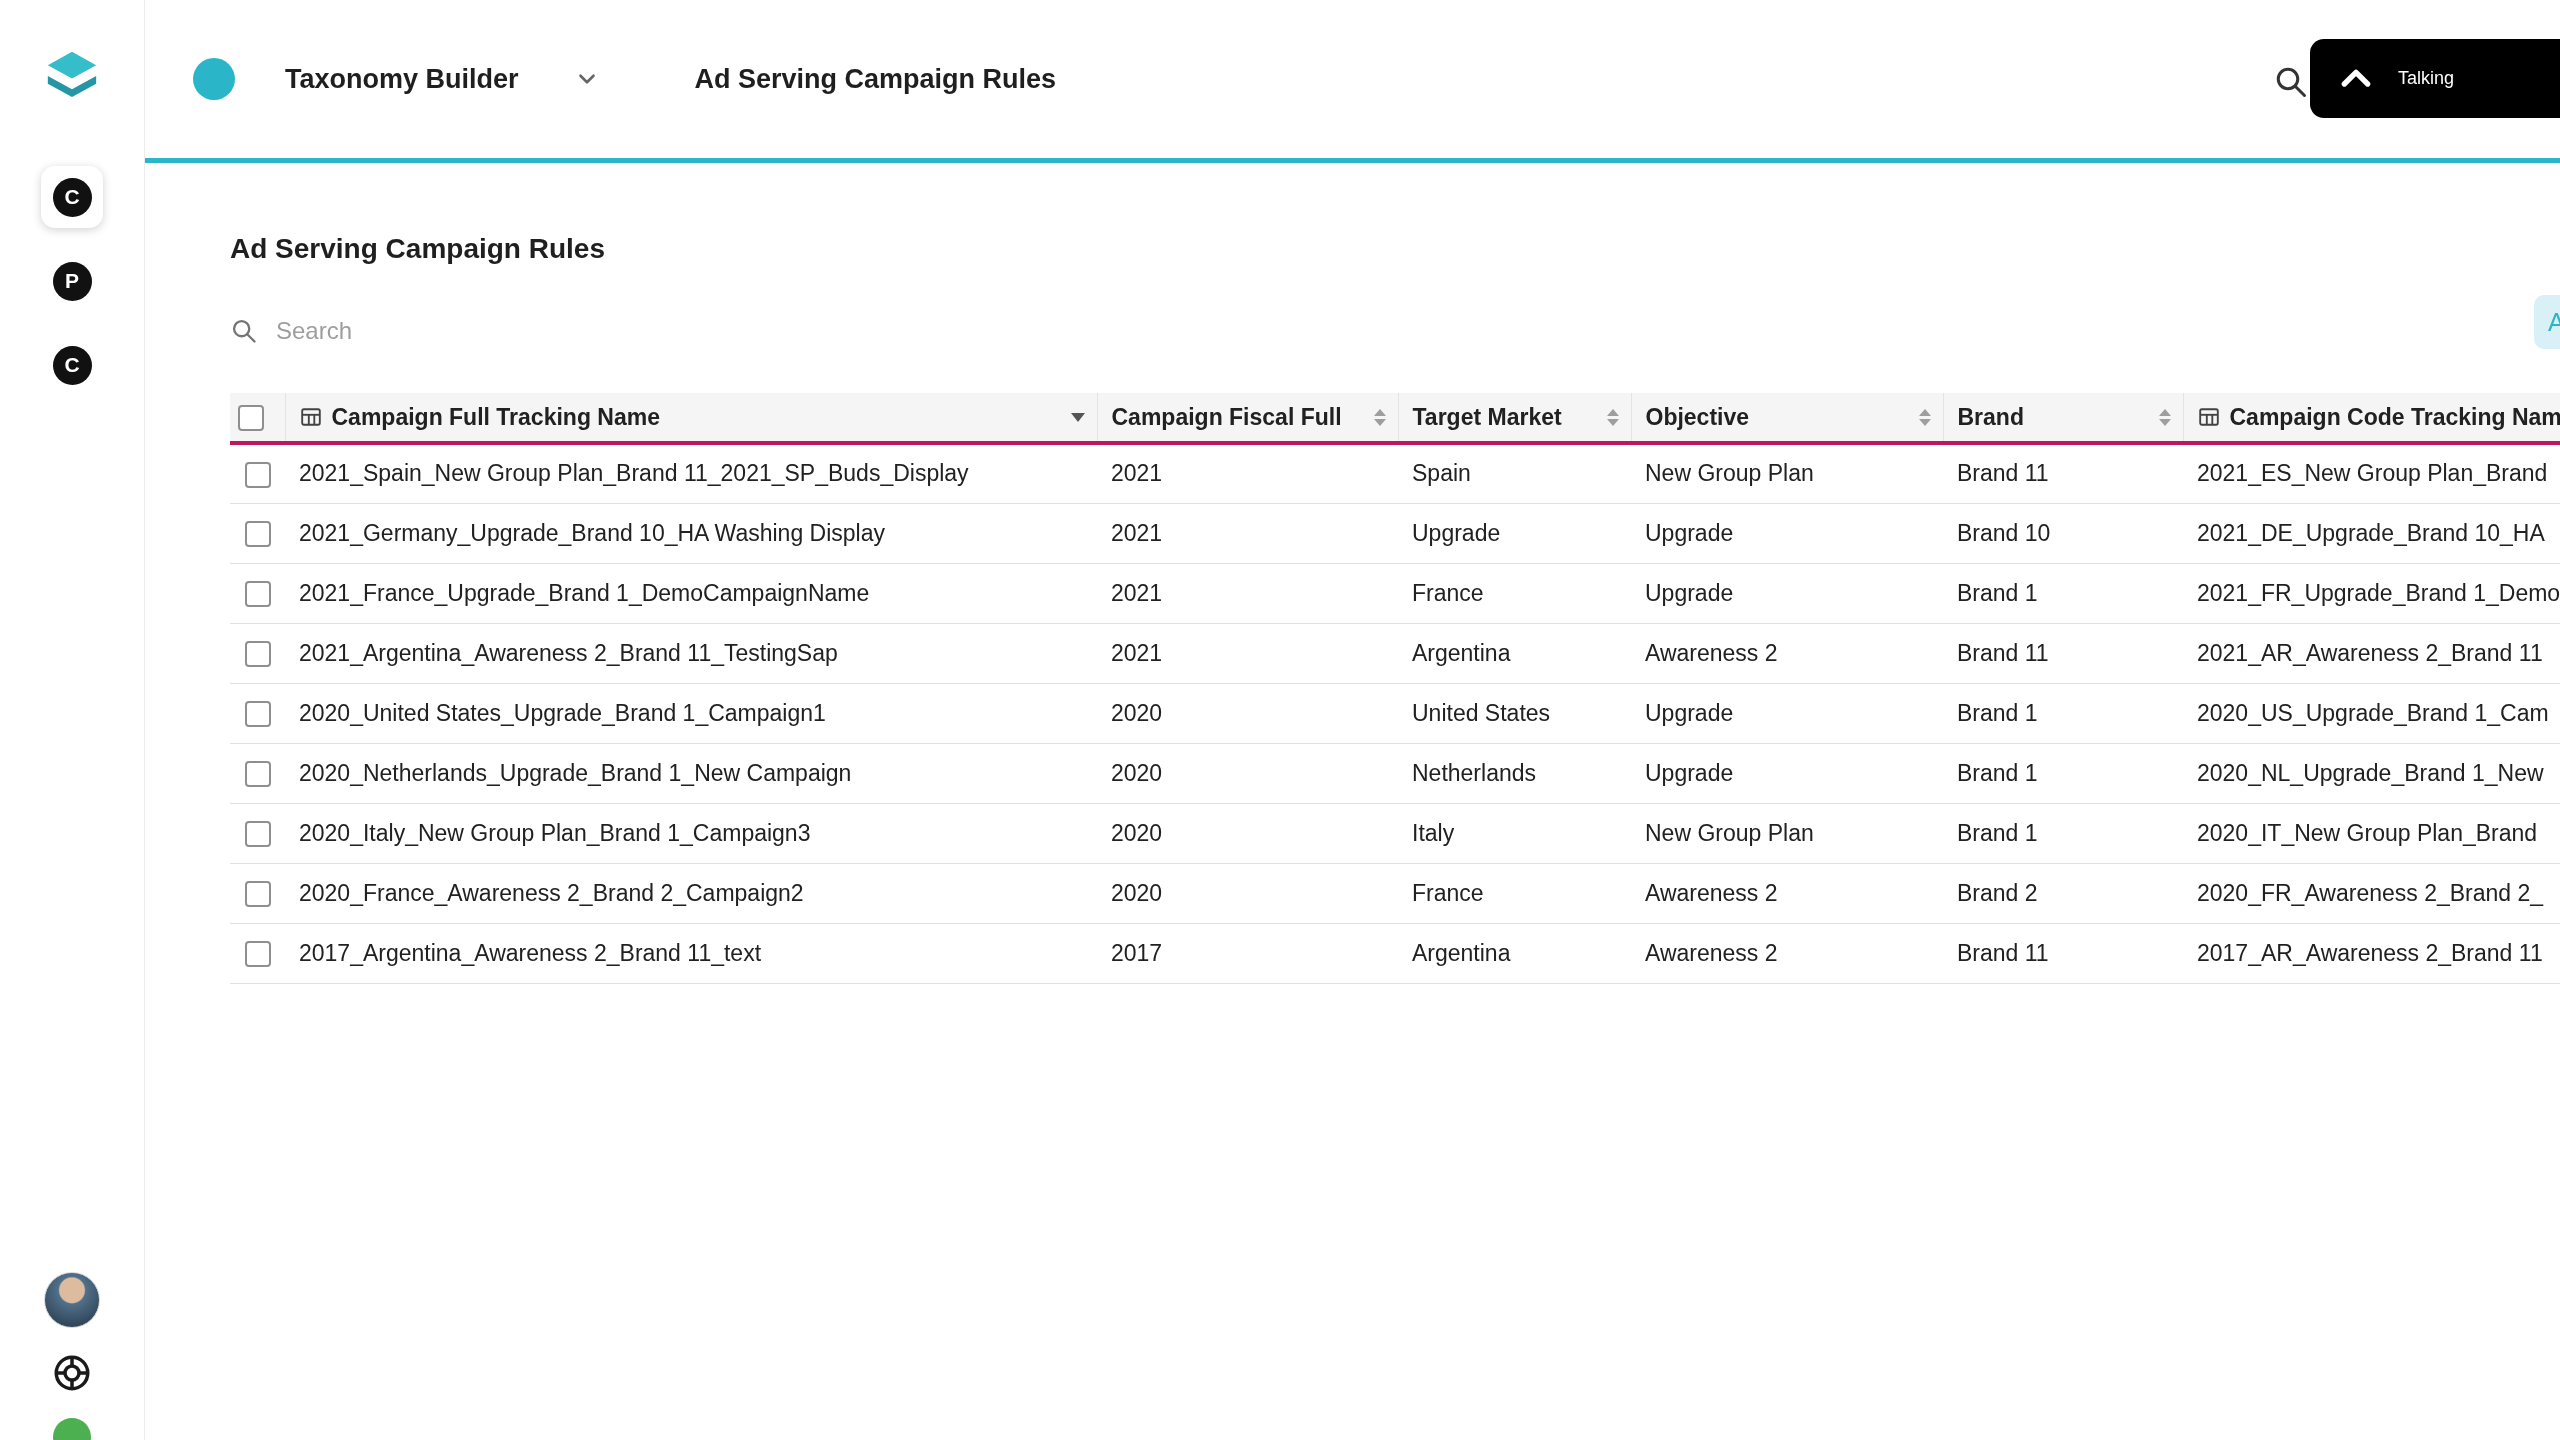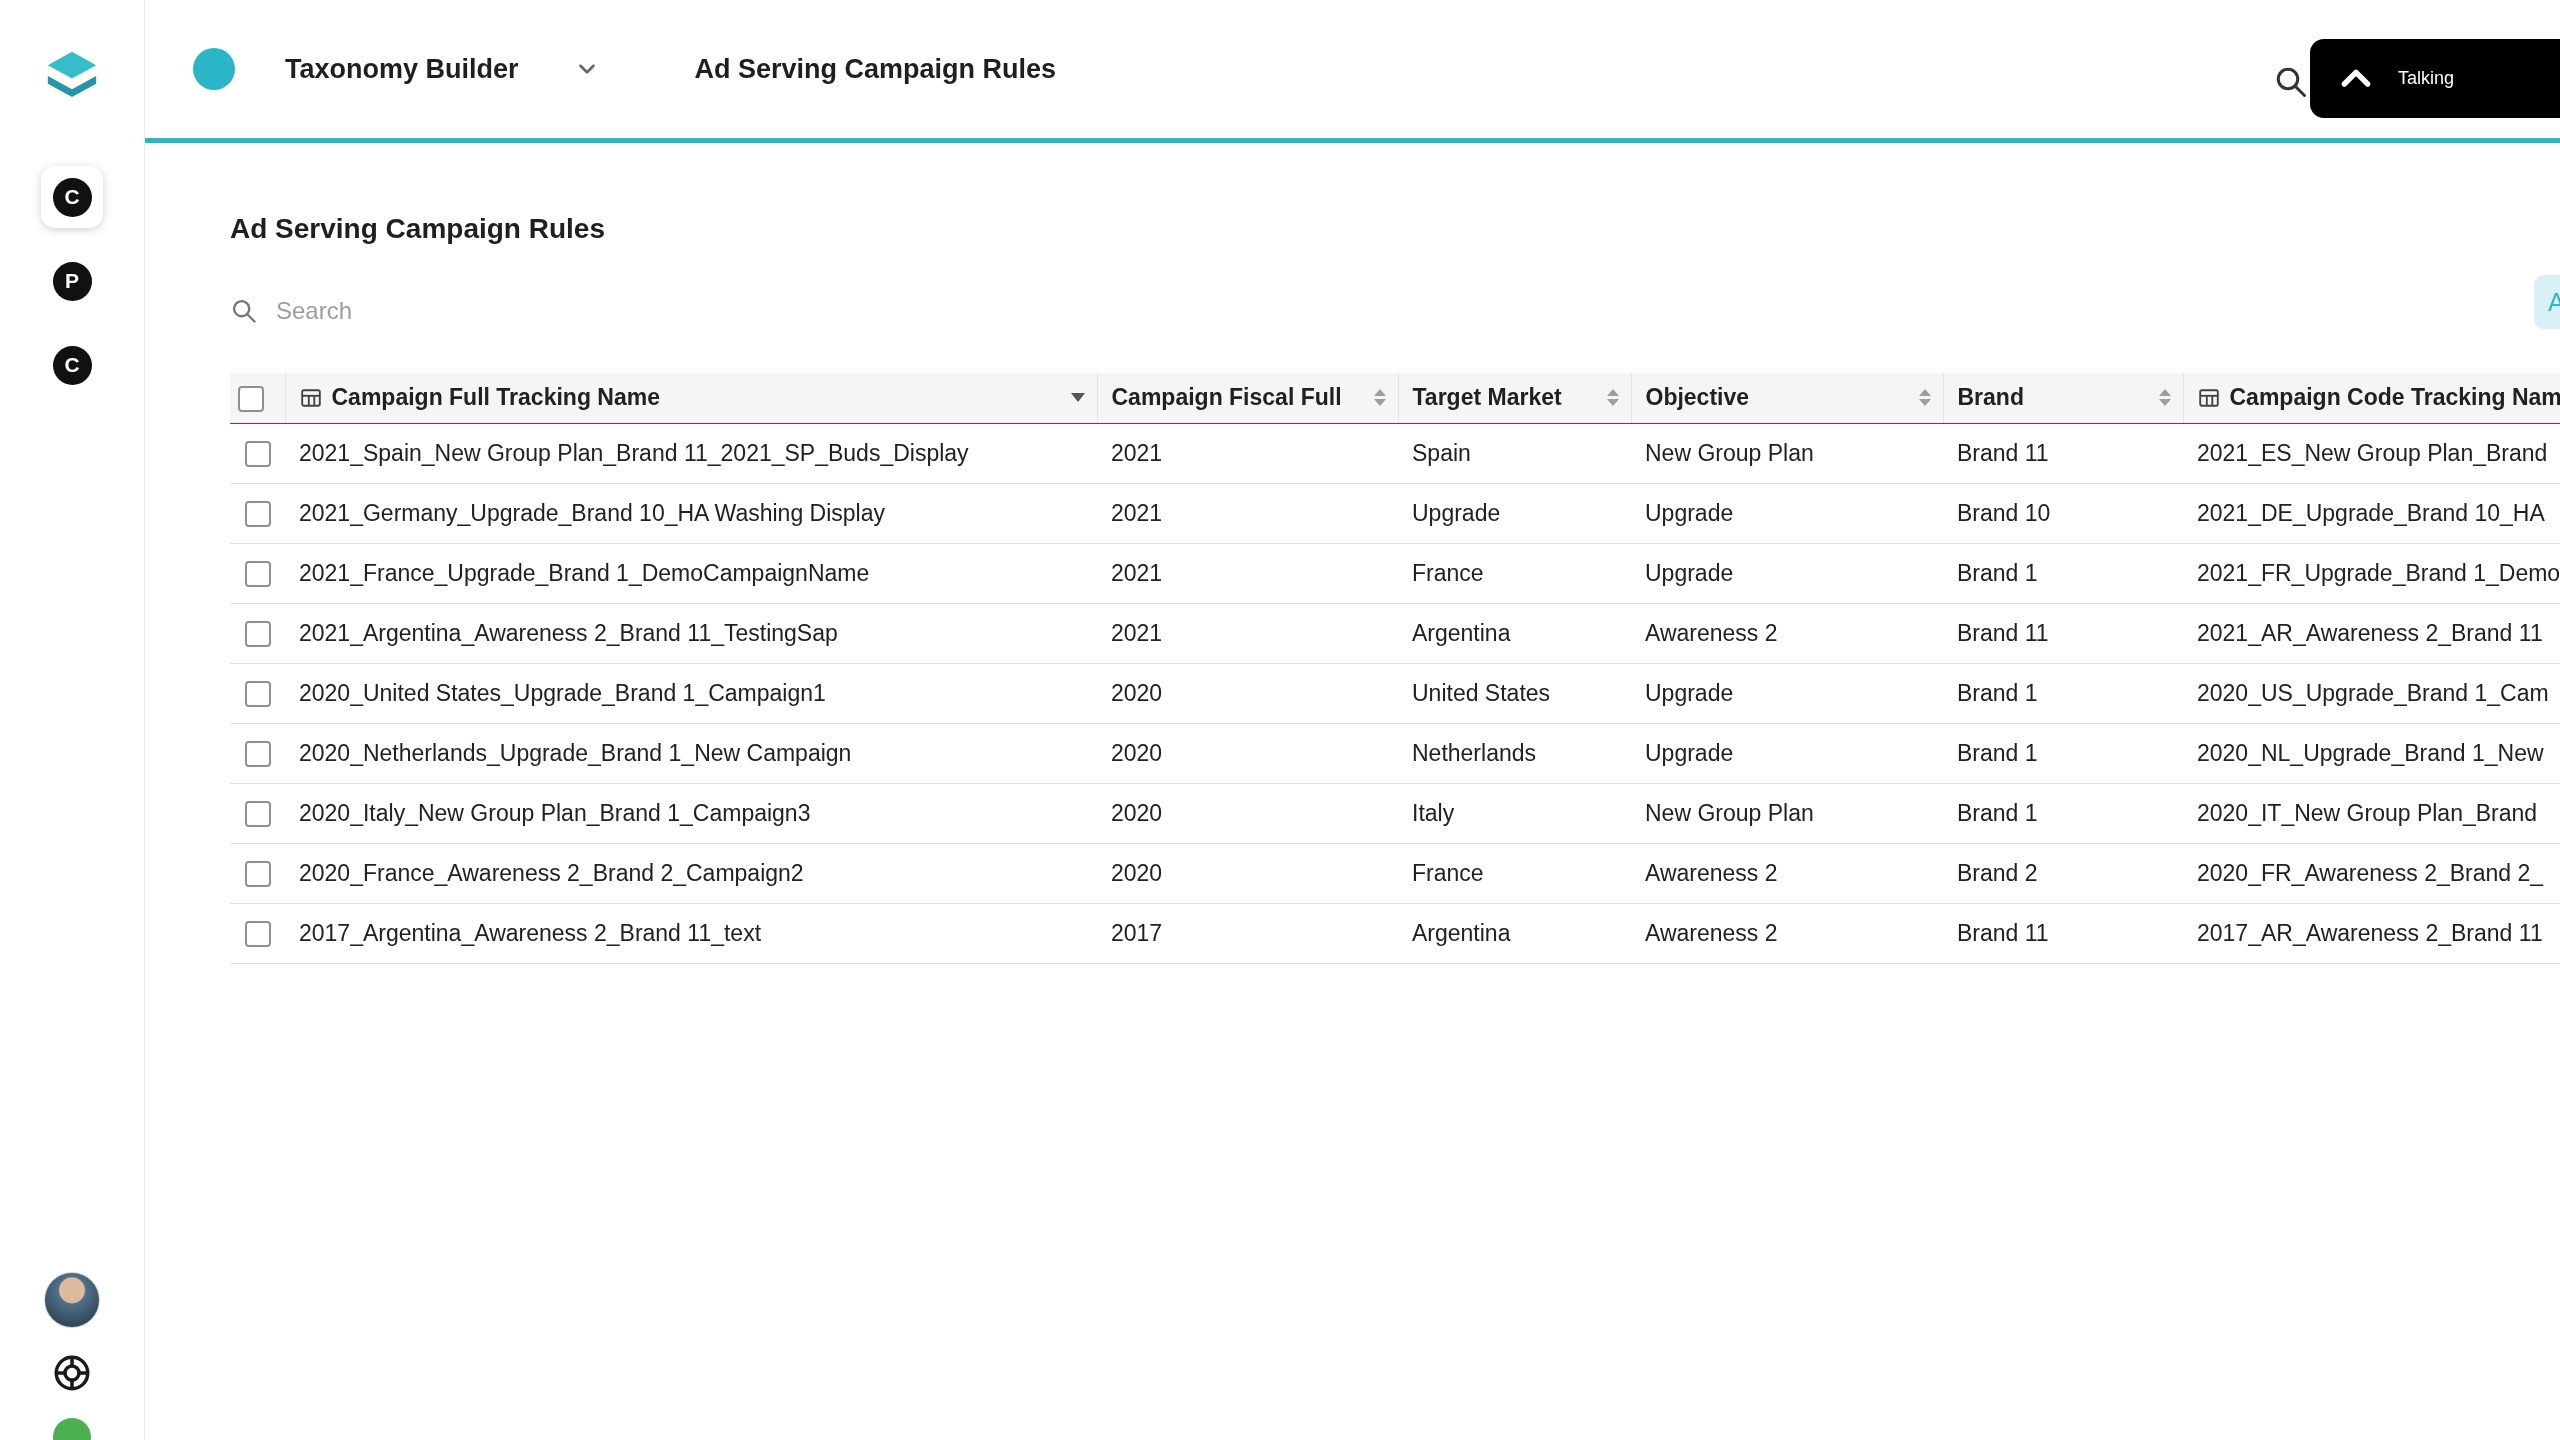--- a/index.html
+++ b/index.html
@@ -31,21 +31,21 @@
   .avatar {
     width:56px; height:56px; border-radius:50%;
     background: radial-gradient(circle at 50% 32%, #dcbb9f 0%, #dcbb9f 27%, #51708a 30%, #32495c 75%);
     border:1px solid #d8d8d8;
   }
   .green-dot { width:38px; height:38px; border-radius:50%; background:#4caf50; }
 
   
   .main { position:absolute; left:145px; top:0; right:0; bottom:0; }
   .topbar {
-    height:143px; border-bottom:5px solid #2bb5c8;
+    height:163px; border-bottom:5px solid #2bb5c8;
     display:flex; align-items:center; padding-left:48px; position:relative;
   }
   .teal-dot { width:42px; height:42px; border-radius:50%; background:#2bb5c8; flex:0 0 auto; }
   .app-title { margin-left:50px; font-size:27px; font-weight:600; color:#1f1f1f; }
   .chev-down { margin-left:55px; display:flex; }
   .page-title { margin-left:95px; font-size:27px; font-weight:bold; color:#1f1f1f; white-space:nowrap; }
   .topbar-search { position:absolute; left:2128px; top:64px; cursor:pointer; }
   .talking-btn {
     position:absolute; right:-50px; top:39px; height:79px; width:300px;
     background:#000; border-radius:14px; display:flex; align-items:center;
@@ -69,21 +69,21 @@
     font-family:"Liberation Sans", sans-serif; font-size:25px; font-weight:500;
     padding:0 40px 0 14px; cursor:pointer; white-space:nowrap;
   }
 
   
   .grid { margin-top:48px; }
   table { border-collapse:collapse; table-layout:fixed; width:2473px; }
   th, td { white-space:nowrap; overflow:hidden; text-align:left; vertical-align:middle; }
   thead th {
     background:#f5f5f5; height:50px; font-size:23px; font-weight:600; color:#212121;
-    border-right:1px solid #e3e3e3; border-bottom:1px solid #be185d; padding:0 12px 0 14px;
+    border-right:1px solid #e3e3e3; border-bottom:4px solid #be185d; padding:0 12px 0 14px;
   }
   thead th:last-child { border-right:none; }
   .th-flex { display:flex; align-items:center; gap:10px; width:100%; }
   .flex-spacer { flex:1; }
   tbody td { height:60px; font-size:23px; color:#212121; border-bottom:1px solid #e0e0e0; padding-left:14px; }
   .c-check, .th-check { padding-left:0 !important; text-align:center; }
   .checkbox {
     display:inline-block; width:26px; height:26px; border:2px solid #8f8f8f;
     border-radius:4px; background:#fff; vertical-align:middle; cursor:pointer;
   }

